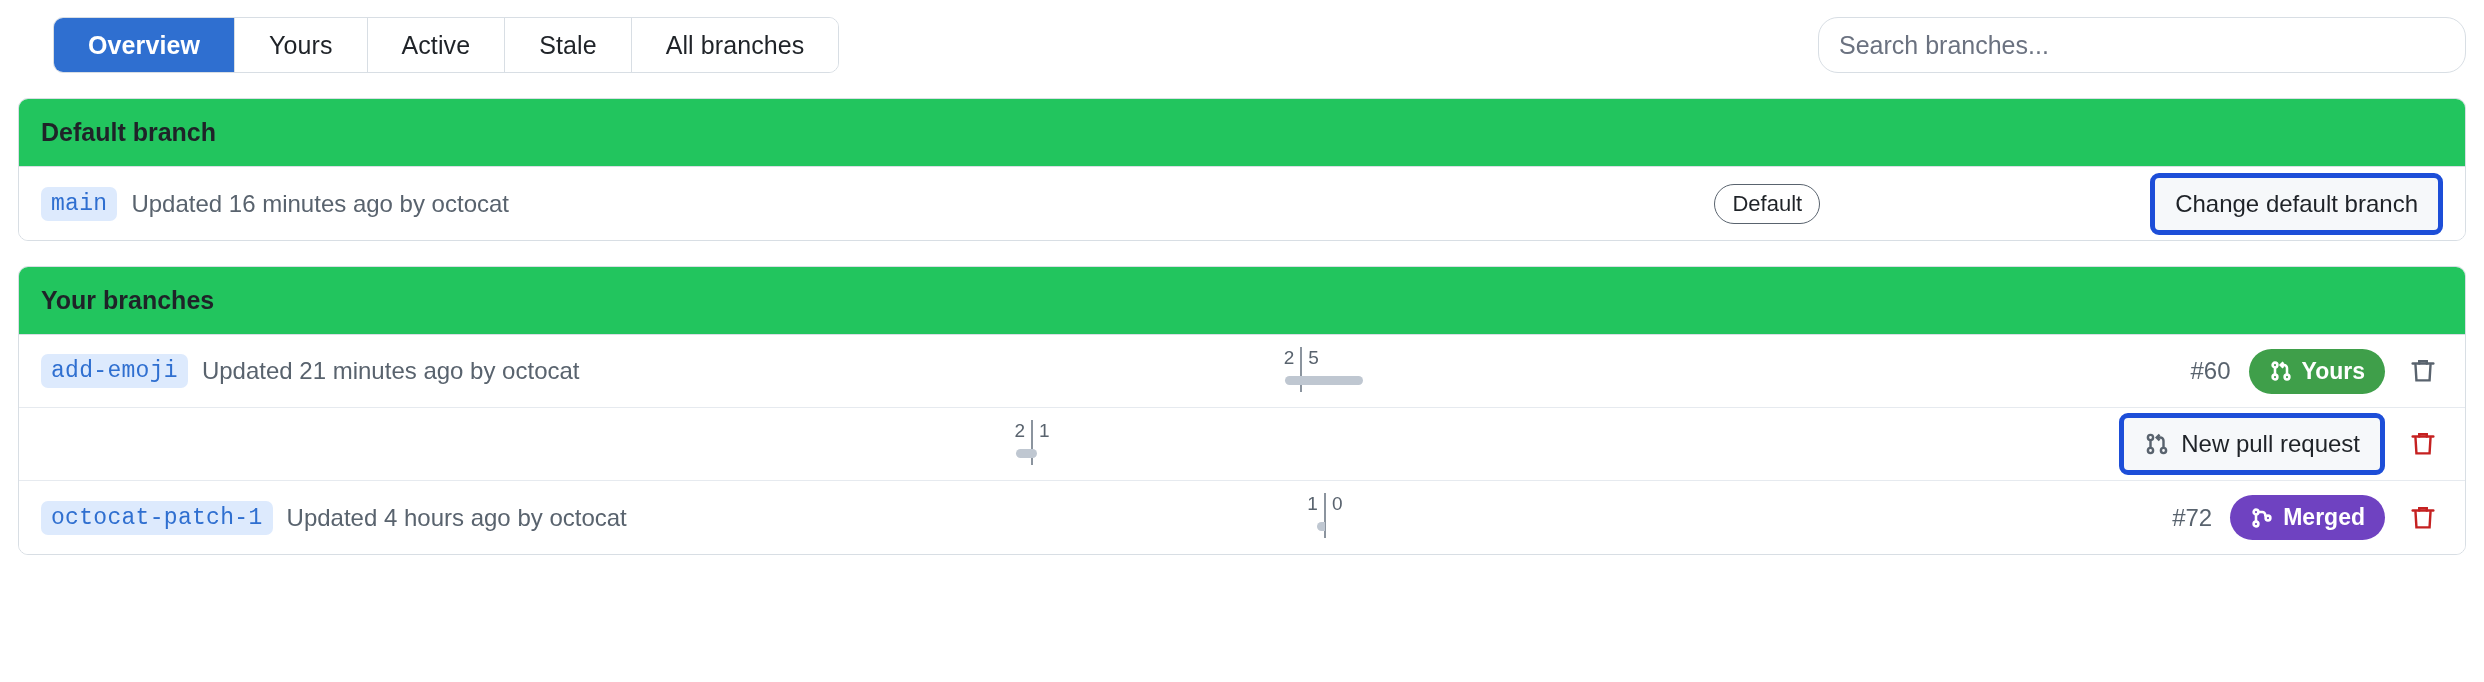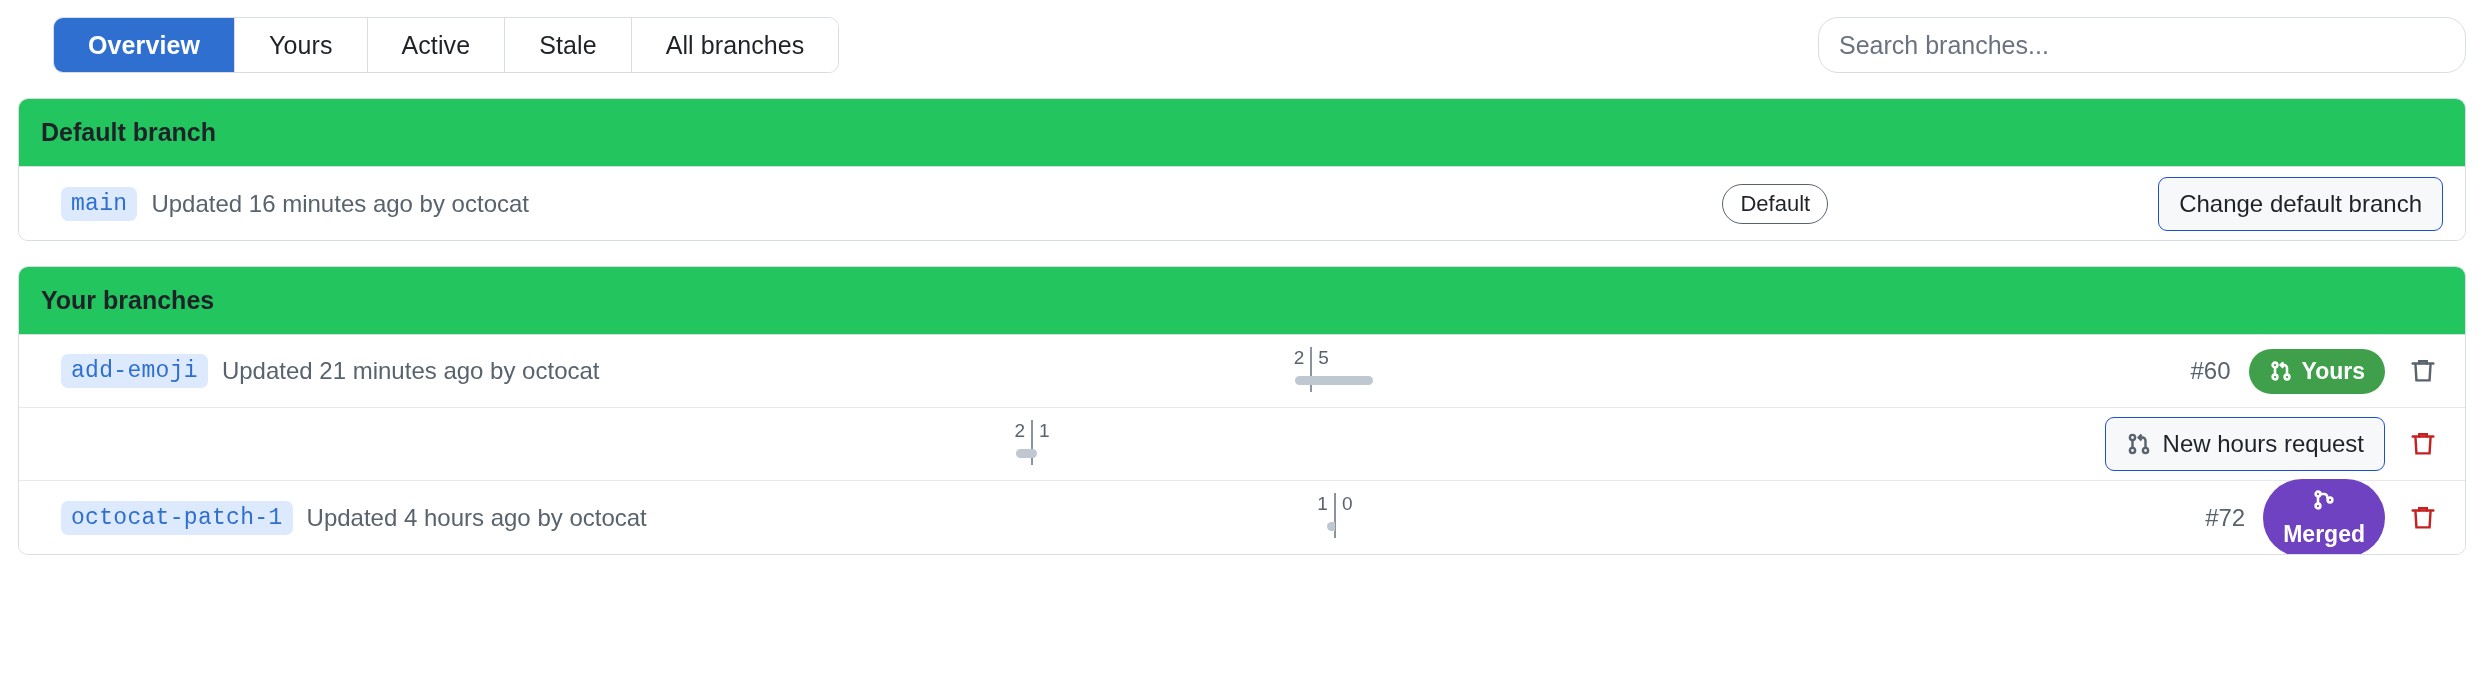--- a/index.html
+++ b/index.html
@@ -56,21 +56,21 @@
     padding: 0 22px; height: 73px;
     border-bottom: 1px solid #e6eaef; background: #fff;
   }
   .row:last-child { border-bottom: none; }
   .row-left { display: flex; align-items: center; gap: 14px; flex: 0 0 auto; }
 
   .branch-chip {
     background: #ddeafd; color: #2f6fd0; border-radius: 7px;
     padding: 4px 10px; font-size: 23px;
     font-family: "Liberation Mono", "DejaVu Sans Mono", monospace;
-    letter-spacing: .3px; white-space: nowrap; margin-left: 20px;
+    letter-spacing: .3px; white-space: nowrap;
   }
   .meta { font-size: 24px; color: #59636e; white-space: nowrap; }
 
   .spacer { flex: 1 1 auto; }
 
   
   .divergence { position: relative; width: 200px; flex: 0 0 auto; display: flex;
                 flex-direction: column; align-items: center; }
   .dv-nums { display: flex; align-items: flex-end; font-size: 19px; color: #59636e;
              line-height: 1; height: 20px; }
@@ -91,25 +91,25 @@
   .row-right { display: flex; align-items: center; gap: 18px; flex: 0 0 auto;
                justify-content: flex-end; min-width: 420px; }
   .pr-num { font-size: 24px; color: #59636e; }
 
   .badge {
     display: inline-flex; align-items: center; gap: 9px;
     border-radius: 100px; padding: 9px 20px;
     font-size: 23px; font-weight: 700; color: #fff; white-space: nowrap;
   }
   .badge.open { background: #3f9f4a; }
-  .badge.merged { background: #6f42c1; flex-direction: column; }
+  .badge.merged { background: #6f42c1; }
 
   .btn {
     display: inline-flex; align-items: center; gap: 11px;
-    border: 1px solid #1d4ed8; border-radius: 9px; background: #f6f8fa;
+    border: 5px solid #1d4ed8; border-radius: 9px; background: #f6f8fa;
     padding: 12px 20px; font-size: 24px; color: #1f2328; cursor: pointer;
     white-space: nowrap;
   }
   .pill {
     display: inline-flex; align-items: center;
     border: 1px solid #59636e; border-radius: 100px;
     padding: 6px 17px; font-size: 22px; color: #1f2328; background: #fff;
     white-space: nowrap;
   }
   .icon-btn {
@@ -231,21 +231,21 @@
           <span>
             <svg class="svgi" width="26" height="26" viewBox="0 0 16 16" fill="none" stroke="#59636e" stroke-width="1.5">
               <circle cx="4" cy="12" r="1.6"></circle>
                 <circle cx="4" cy="4" r="1.6"></circle>
               <circle cx="12" cy="12" r="1.6"></circle>
               <path d="M4 5.6v4.8"></path>
                 <path d="M12 10.4V6a2 2 0 0 0-2-2H8"></path>
               <path d="M9.6 2.2 7.8 4l1.8 1.8"></path>
             </svg>
           </span>
-          <span>New hours request</span>
+          <span>New pull request</span>
         </button>
         <button class="icon-btn">
           <span>
             <svg class="svgi" width="30" height="30" viewBox="0 0 16 16" fill="none" stroke="#c52121" stroke-width="1.3" stroke-linecap="round">
               <path d="M2.5 4h11"></path>
               <path d="M6 4V2.8h4V4"></path>
               <path d="M4 4.8l.5 8.2h7l.5-8.2"></path>
             </svg>
           </span>
         </button>

